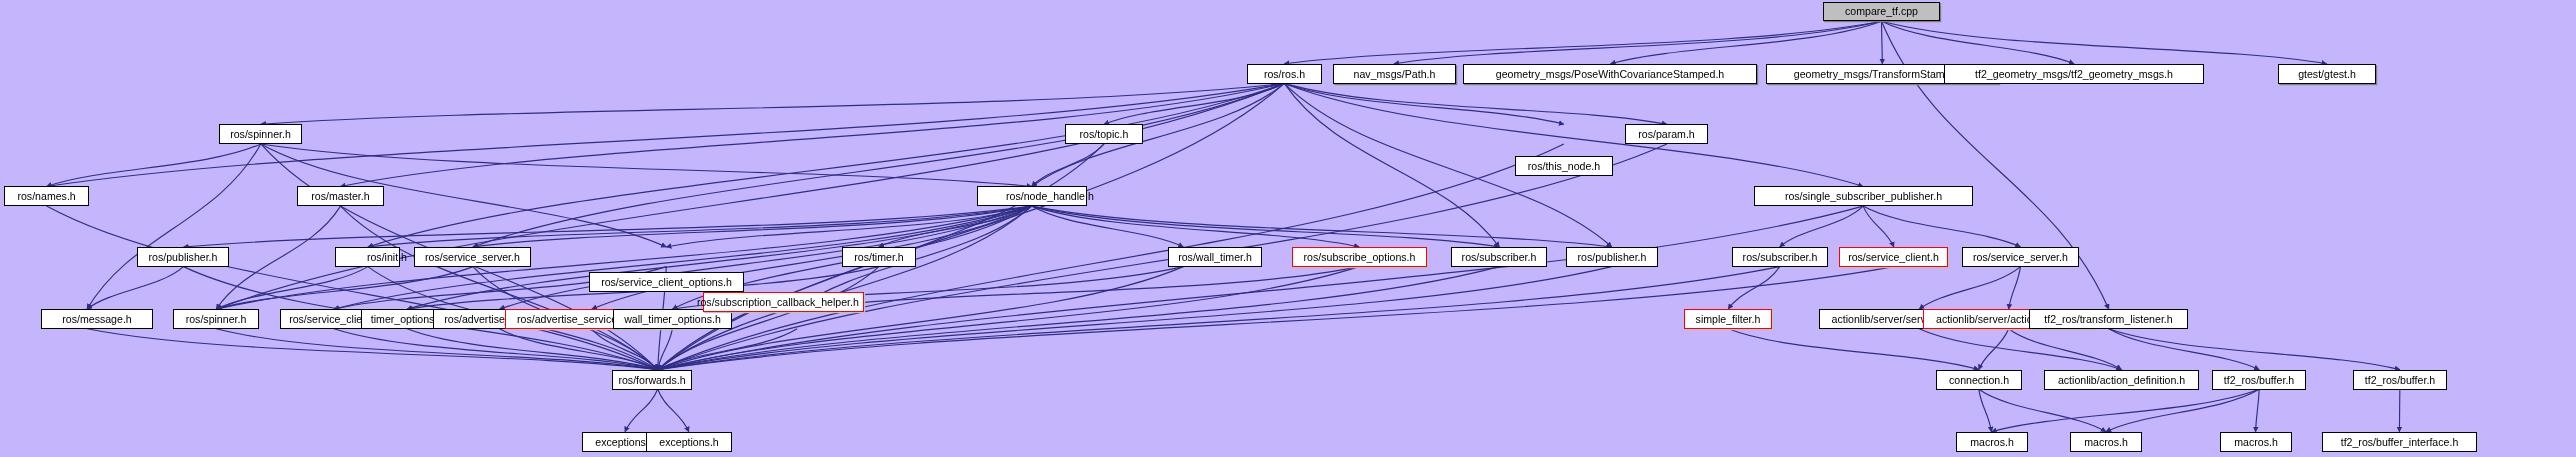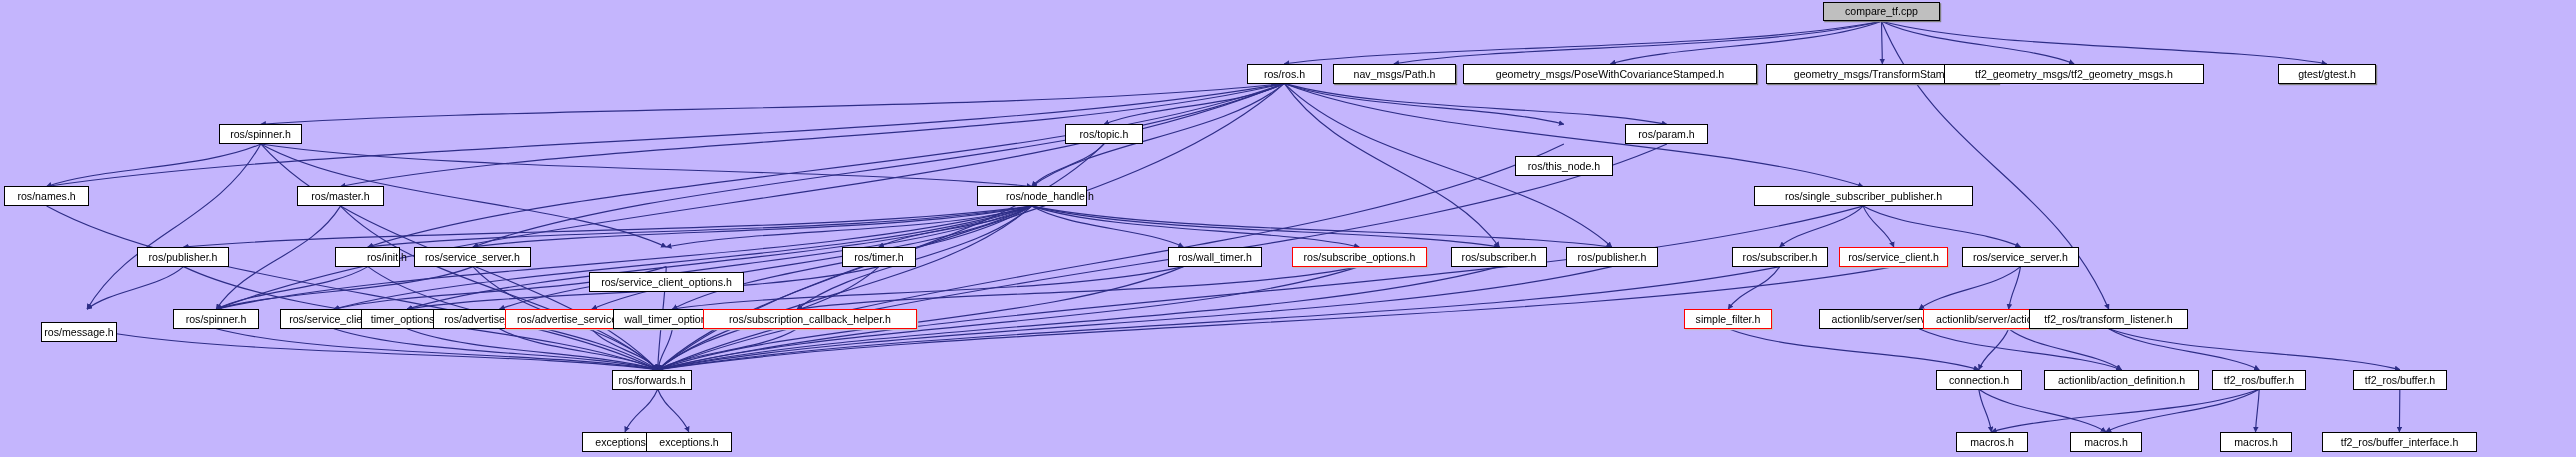--- a/index.html
+++ b/index.html
@@ -242,42 +242,42 @@
       </div>
       <div class="node plain" style="left: 1732px; top: 247px; width: 96px;">
         <span class="node-label">ros/subscriber.h</span>
       </div>
       <div class="node missing" style="left: 1839px; top: 247px; width: 109px;">
         <span class="node-label">ros/service_client.h</span>
       </div>
       <div class="node plain" style="left: 1962px; top: 247px; width: 117px;">
         <span class="node-label">ros/service_server.h</span>
       </div>
-      <div class="node plain" style="left: 41px; top: 322px; width: 76px;">
+      <div class="node plain" style="left: 41px; top: 309px; width: 112px;">
         <span class="node-label">ros/message.h</span>
       </div>
       <div class="node plain" style="left: 173px; top: 309px; width: 86px;">
         <span class="node-label">ros/spinner.h</span>
       </div>
       <div class="node plain" style="left: 280px; top: 309px; width: 109px;">
         <span class="node-label">ros/service_client.h</span>
       </div>
       <div class="node plain" style="left: 361px; top: 309px; width: 92px;">
         <span class="node-label">timer_options.h</span>
       </div>
       <div class="node plain" style="left: 433px; top: 309px; width: 132px;">
         <span class="node-label">ros/advertise_options.h</span>
       </div>
       <div class="node missing" style="left: 505px; top: 309px; width: 173px;">
         <span class="node-label">ros/advertise_service_options.h</span>
       </div>
       <div class="node plain" style="left: 613px; top: 309px; width: 119px;">
         <span class="node-label">wall_timer_options.h</span>
       </div>
-      <div class="node missing" style="left: 703px; top: 309px; width: 214px;">
+      <div class="node missing" style="left: 703px; top: 292px; width: 161px; justify-content: flex-end;">
         <span class="node-label">ros/subscription_callback_helper.h</span>
       </div>
       <div class="node missing" style="left: 1684px; top: 309px; width: 88px;">
         <span class="node-label">simple_filter.h</span>
       </div>
       <div class="node plain" style="left: 1819px; top: 309px; width: 200px;">
         <span class="node-label">actionlib/server/service_server_imp.h</span>
       </div>
       <div class="node missing" style="left: 1923px; top: 309px; width: 172px;">
         <span class="node-label">actionlib/server/action_server.h</span>

